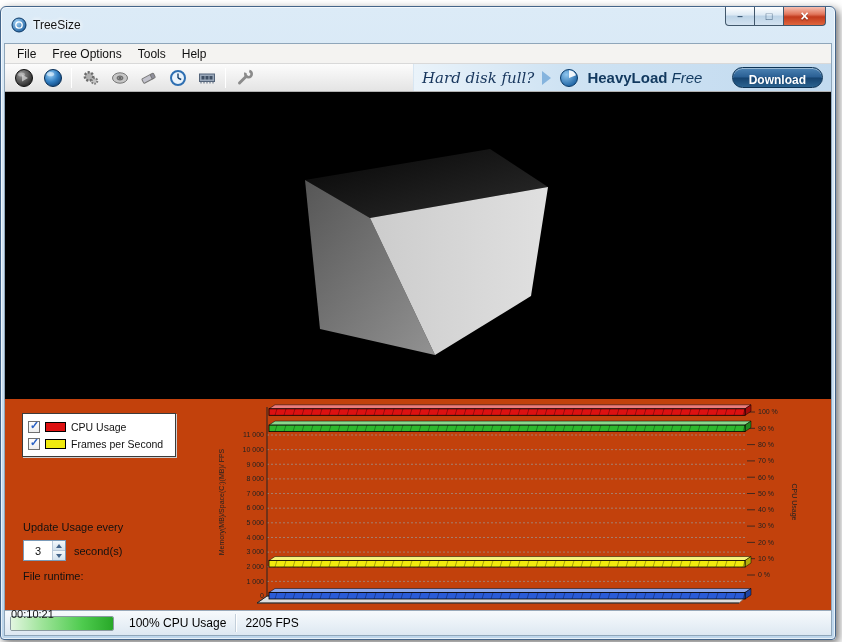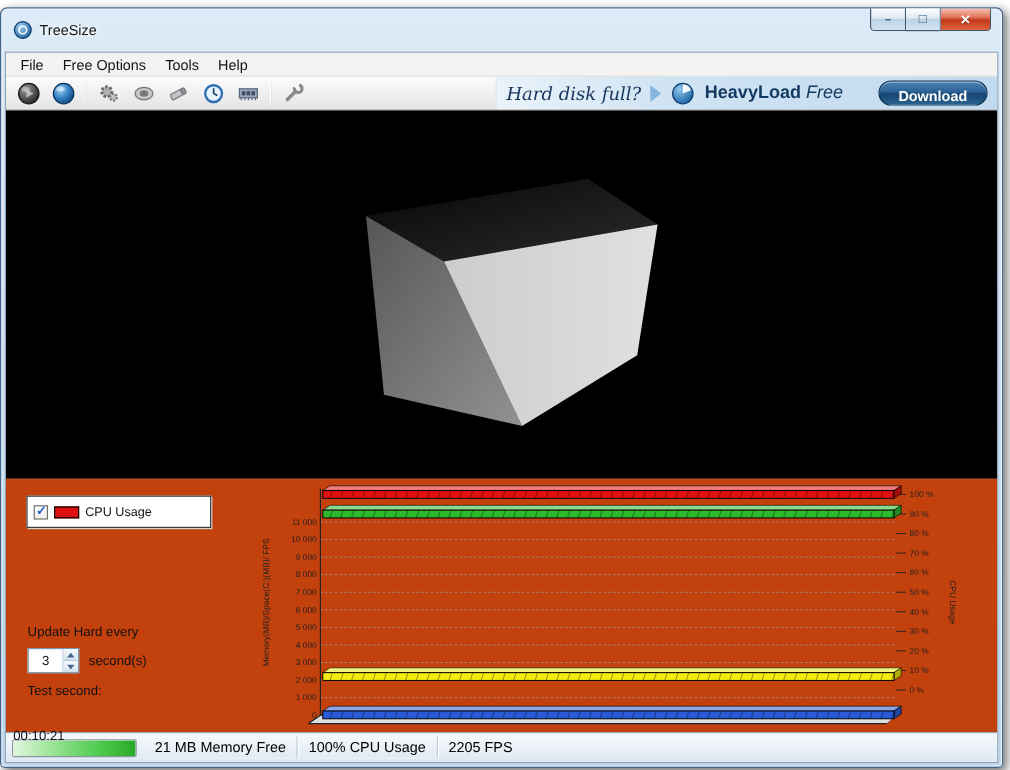--- a/index.html
+++ b/index.html
@@ -245,34 +245,39 @@
     </div>
 
     <div class="bottom-panel">
       <div class="legend">
         <div>
             <div class="legend-row">
               <span class="checkbox checked"></span>
               <span class="swatch" style="background: rgb(221, 17, 17);"></span>
               <span class="legend-label">CPU Usage</span>
             </div>
+            <div class="legend-row">
+              <span class="checkbox checked"></span>
+              <span class="swatch" style="background: rgb(240, 234, 14);"></span>
+              <span class="legend-label">Frames per Second</span>
+            </div>
           </div>
       </div>
-      <div class="upd-label">Update Hard every</div>
+      <div class="upd-label">Update Usage every</div>
       <div class="spin-row">
         <div class="spinbox">
           <div class="spin-val">3</div>
           <div class="spin-btns">
             <div class="spin-up"></div>
             <div class="spin-down"></div>
           </div>
         </div>
         <span>second(s)</span>
       </div>
-      <div class="rt-label">Test second:</div>
+      <div class="rt-label">File runtime:</div>
       <div class="rt-value">00:10:21</div>
       <div class="chart">
         <svg viewBox="0 0 600 212" width="600" height="212">
             <polygon points="55,197 45,204 527,204 535,197" fill="#dedede" stroke="#666" stroke-width="0.6"></polygon>
             <text x="52" y="199.3" text-anchor="end" font-size="7" fill="#222">0</text>
             <line x1="55" y1="182.36363636363637" x2="535" y2="182.36363636363637" stroke="#9a9a9a" stroke-width="0.7" stroke-dasharray="2 2"></line>
             <text x="52" y="184.66363636363639" text-anchor="end" font-size="7" fill="#222">1 000</text>
             <line x1="55" y1="167.72727272727272" x2="535" y2="167.72727272727272" stroke="#9a9a9a" stroke-width="0.7" stroke-dasharray="2 2"></line>
             <text x="52" y="170.02727272727273" text-anchor="end" font-size="7" fill="#222">2 000</text>
             <line x1="55" y1="153.0909090909091" x2="535" y2="153.0909090909091" stroke="#9a9a9a" stroke-width="0.7" stroke-dasharray="2 2"></line>
@@ -338,19 +343,18 @@
             <text x="12" y="103" font-size="7" fill="#222" text-anchor="middle" transform="rotate(-90 12 103)">Memory(MB)/Space(C:)(MB)/ FPS</text>
             <text x="580" y="103" font-size="7" fill="#222" text-anchor="middle" transform="rotate(90 580 103)">CPU Usage</text>
           </svg>
       </div>
     </div>
 
     <div class="statusbar">
       <div class="progress">
           <div class="fill"></div>
         </div>
-      <div class="st-cell">21 MB Memory Free</div>
       <div class="st-cell">100% CPU Usage</div>
       <div class="st-cell">2205 FPS</div>
     </div>
 
   </div>
 </div>
 
 </body></html>

